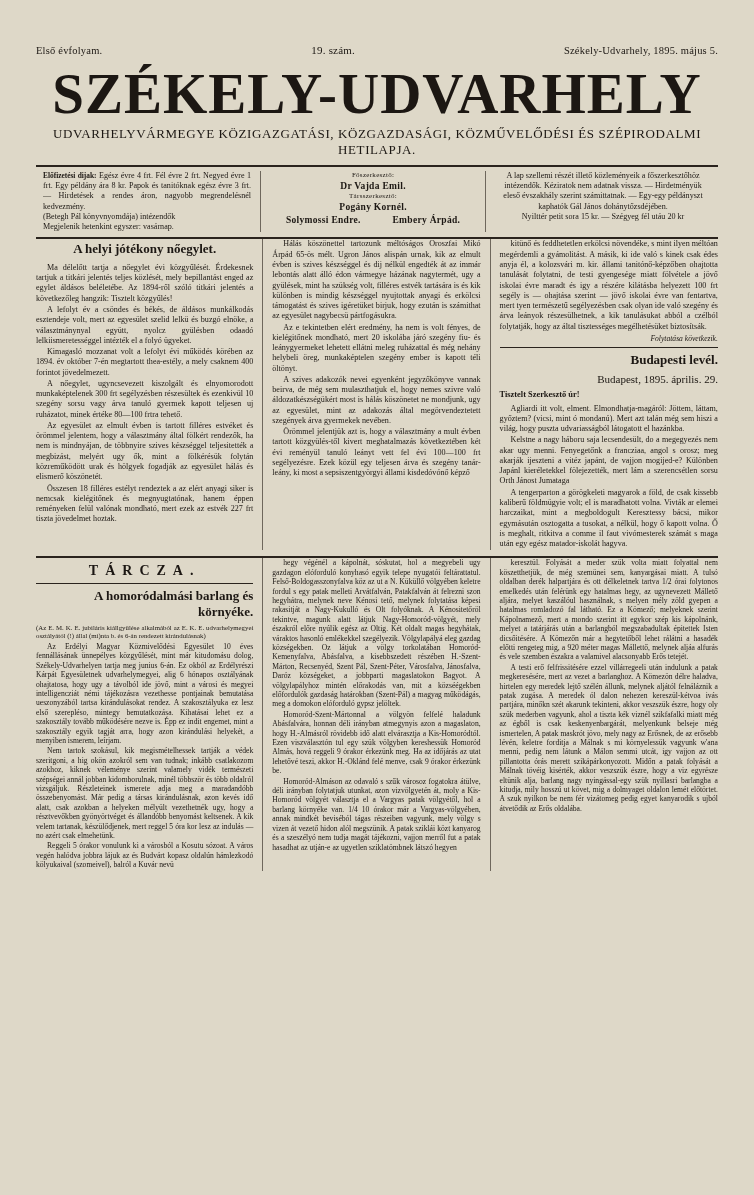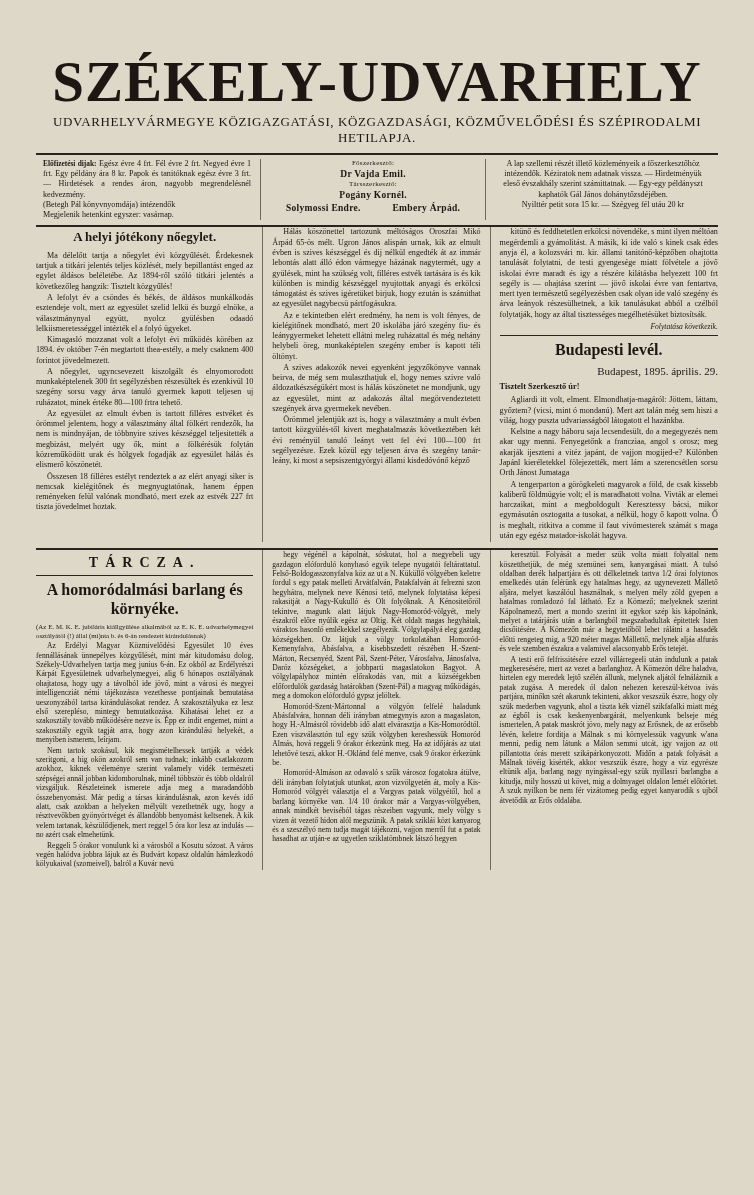--- a/index.html
+++ b/index.html
@@ -82,22 +82,22 @@
   .col.c3 { padding-left: 9px; }
   .col p { margin: 0 0 1px 0; text-indent: 11px; }
   .col p.noind { text-indent: 0; }
   h2.arttitle {
     font-size: 13px;
     text-align: center;
     margin: 2px 0 5px 0;
     font-weight: bold;
   }
   h3.subtitle {
-    font-size: 16px;
-    text-align: center;
+    font-size: 13px;
+    text-align: right;
     margin: 4px 0 4px 0;
     font-weight: bold;
   }
   .rightnote { text-align: right; font-size: 7.6px; font-style: italic; margin: 2px 0 3px 0; }
   .dateline { text-align: right; font-size: 11px; margin: 1px 0 3px 0; }
   .salute { font-weight: bold; font-size: 8.4px; margin: 2px 0 3px 0; }
   .boxrule { border-top: 1px solid #2a241e; margin: 4px 0 3px 0; }
 
   
   .tarca-sep {
@@ -120,20 +120,25 @@
   .lower .col { font-size: 7.6px; line-height: 1.24; }
   .lower .col.c1 { padding-right: 9px; border-right: 1px solid #6e675c; }
   .lower .col.c2 { padding: 0 9px; border-right: 1px solid #6e675c; }
   .lower .col.c3 { padding-left: 9px; }
 </style>
 </head>
 <body>
 
 <div class="page">
 
+  <div class="mast-top">
+    <span>Első évfolyam.</span>
+    <span class="center">19. szám.</span>
+    <span>Székely-Udvarhely, 1895. május 5.</span>
+  </div>
 
   <div class="mast-title">SZÉKELY-UDVARHELY</div>
   <div class="mast-sub">UDVARHELYVÁRMEGYE KÖZIGAZGATÁSI, KÖZGAZDASÁGI, KÖZMŰVELŐDÉSI ÉS SZÉPIRODALMI HETILAPJA.</div>
 
   <div class="infoband">
     <div class="col c1">
       <b>Előfizetési dijak:</b>
       <span>Egész évre 4 frt. Fél évre 2 frt. Negyed évre 1 frt. Egy példány ára 8 kr. Papok és tanitóknak egész évre 3 frt. — Hirdetések a rendes áron, nagyobb megrendelésnél kedvezmény.</span>
       <div>(Betegh Pál könyvnyomdája) intézendők</div>
       <div>Megjelenik hetenkint egyszer: vasárnap.</div>

